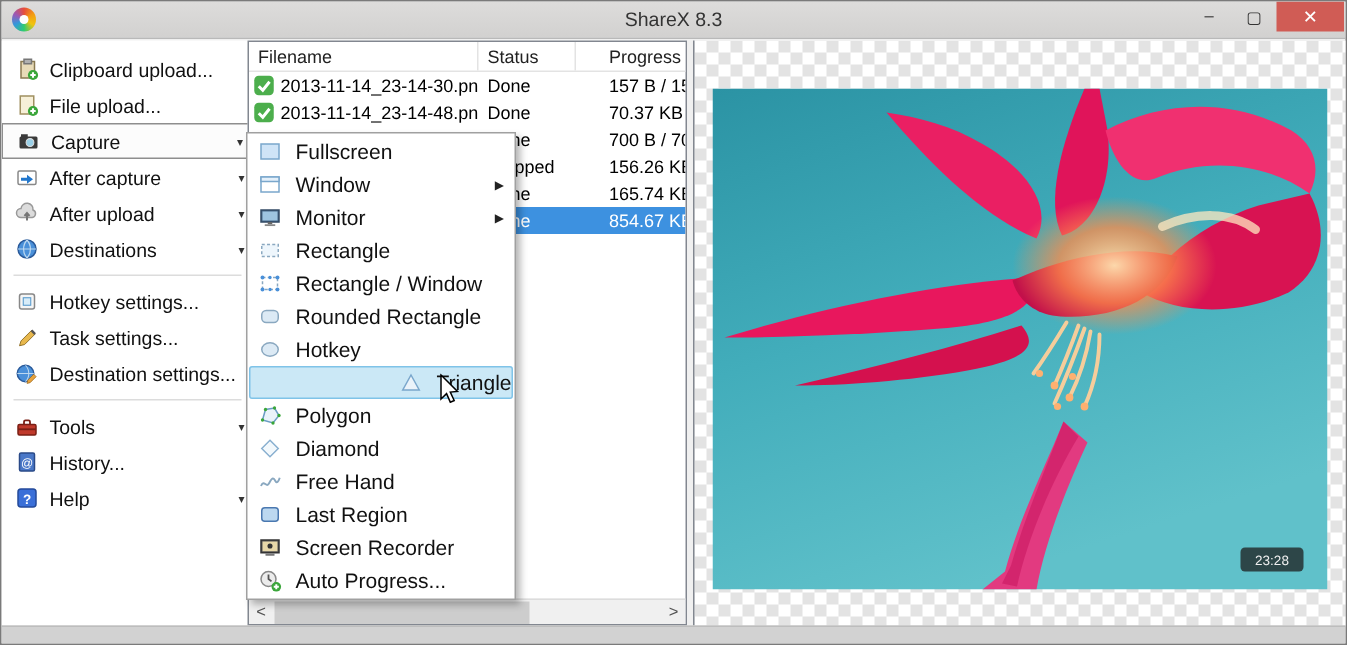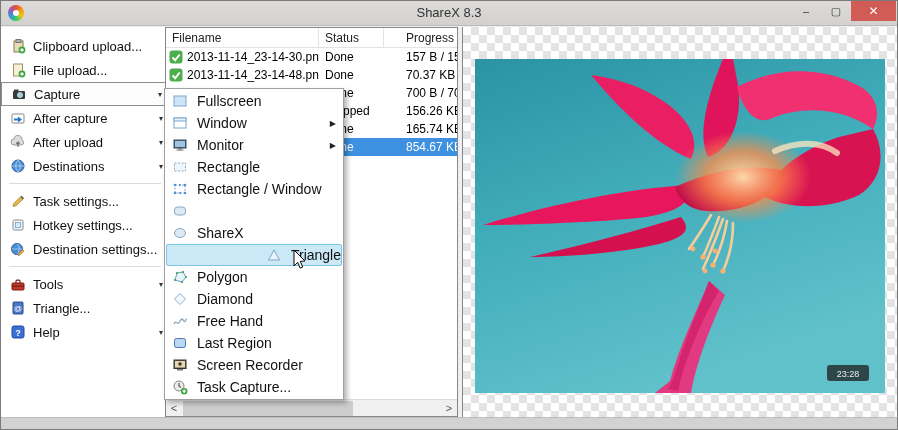--- a/index.html
+++ b/index.html
@@ -141,32 +141,32 @@
           </svg></span>
       <span>Destinations</span>
       <span class="sb-arrow">▾</span>
     </div>
 
     <div class="sb-sep"></div>
 
 
     <div class="sb-item">
       <span class="sb-icon"><svg width="16" height="16">
+            <rect x="3" y="3" width="10" height="10" rx="1.5" fill="#f5f5f5" stroke="#888"></rect>
+            <rect x="5.5" y="5.5" width="5" height="5" fill="#d8ecf8" stroke="#5599cc" stroke-width=".7"></rect>
+          </svg></span>
+      <span>Hotkey settings...</span>
+    </div>
+
+    <div class="sb-item">
+      <span class="sb-icon"><svg width="16" height="16">
             <path d="M3 13.5l1-3.2 7-7 2.4 2.4-7 7z" fill="#e8b84d" stroke="#8a6a20" stroke-width=".6"></path>
             <path d="M11 3.3l2.4 2.4" stroke="#555" stroke-width="1.6"></path>
           </svg></span>
       <span>Task settings...</span>
-    </div>
-
-    <div class="sb-item">
-      <span class="sb-icon"><svg width="16" height="16">
-            <rect x="3" y="3" width="10" height="10" rx="1.5" fill="#f5f5f5" stroke="#888"></rect>
-            <rect x="5.5" y="5.5" width="5" height="5" fill="#d8ecf8" stroke="#5599cc" stroke-width=".7"></rect>
-          </svg></span>
-      <span>Hotkey settings...</span>
     </div>
 
     <div class="sb-item">
       <span class="sb-icon"><svg width="16" height="16">
             <circle cx="7" cy="8" r="5.5" fill="#4a90d9" stroke="#2a5a9a"></circle>
             <path d="M1.5 8h11M7 2.5a8 8 0 010 11" stroke="#bcd8f0" fill="none" stroke-width=".7"></path>
             <path d="M8.5 12.5l4-4 1.6 1.6-4 4-2.1.5z" fill="#e8a33d" stroke="#9a6a20" stroke-width=".5"></path>
           </svg></span>
       <span>Destination settings...</span>
     </div>
@@ -182,21 +182,21 @@
       <span>Tools</span>
       <span class="sb-arrow">▾</span>
     </div>
 
 
     <div class="sb-item">
       <span class="sb-icon"><svg width="16" height="16">
             <rect x="3" y="2" width="10" height="12" rx="1" fill="#4a78c8" stroke="#2a4a88"></rect>
             <text x="8" y="11" font-size="8" fill="#fff" text-anchor="middle" font-family="Liberation Sans">@</text>
           </svg></span>
-      <span>Triangle...</span>
+      <span>History...</span>
     </div>
 
 
     <div class="sb-item">
       <span class="sb-icon"><svg width="16" height="16">
             <rect x="2" y="2" width="12" height="12" rx="2" fill="#3a6fd8" stroke="#244a9a"></rect>
             <text x="8" y="12" font-size="9" font-weight="bold" fill="#fff" text-anchor="middle" font-family="Liberation Sans">?</text>
           </svg></span>
       <span>Help</span>
       <span class="sb-arrow">▾</span>
@@ -376,28 +376,29 @@
           </svg>
         </span>
       <span class="mi-label">Rectangle / Window</span>
     </div>
     <div class="menu-item">
       <span class="mi-icon">
           <svg width="16" height="16">
             <rect x="2.5" y="4" width="11" height="8" rx="3" fill="#dceaf5" stroke="#8aa8c0"></rect>
           </svg>
         </span>
+      <span class="mi-label">Rounded Rectangle</span>
     </div>
     <div class="menu-item">
       <span class="mi-icon">
           <svg width="16" height="16">
             <ellipse cx="8" cy="8" rx="5.5" ry="4.5" fill="#dceaf5" stroke="#8aa8c0"></ellipse>
           </svg>
         </span>
-      <span class="mi-label">ShareX</span>
+      <span class="mi-label">Hotkey</span>
     </div>
     <div class="menu-item hl">
       <span class="mi-icon">
           <svg width="16" height="16">
             <path d="M8 3L13.5 13H2.5z" fill="#eaf3fa" stroke="#7aa7cc"></path>
           </svg>
         </span>
       <span class="mi-label">Triangle</span>
     </div>
     <div class="menu-item">
@@ -452,21 +453,21 @@
     </div>
     <div class="menu-item">
       <span class="mi-icon">
           <svg width="16" height="16">
             <circle cx="7" cy="7" r="5" fill="#ececec" stroke="#888"></circle>
             <path d="M7 4v3l2 1.6" stroke="#555" stroke-width="1.2" fill="none"></path>
             <circle cx="12.2" cy="12.2" r="3.2" fill="#3aa63a"></circle>
             <path d="M12.2 10.5v3.4M10.5 12.2h3.4" stroke="#fff" stroke-width="1.3"></path>
           </svg>
         </span>
-      <span class="mi-label">Task Capture...</span>
+      <span class="mi-label">Auto Progress...</span>
     </div>
   </div>
 
   <svg class="cursor" width="18" height="20">
       <path d="M1 1l11 11-4.8.4 2.6 5.6-2.6 1.1-2.5-5.7L1 17z" fill="#fff" stroke="#000" stroke-width="1"></path>
     </svg>
 
 </div>
 
 </body></html>

